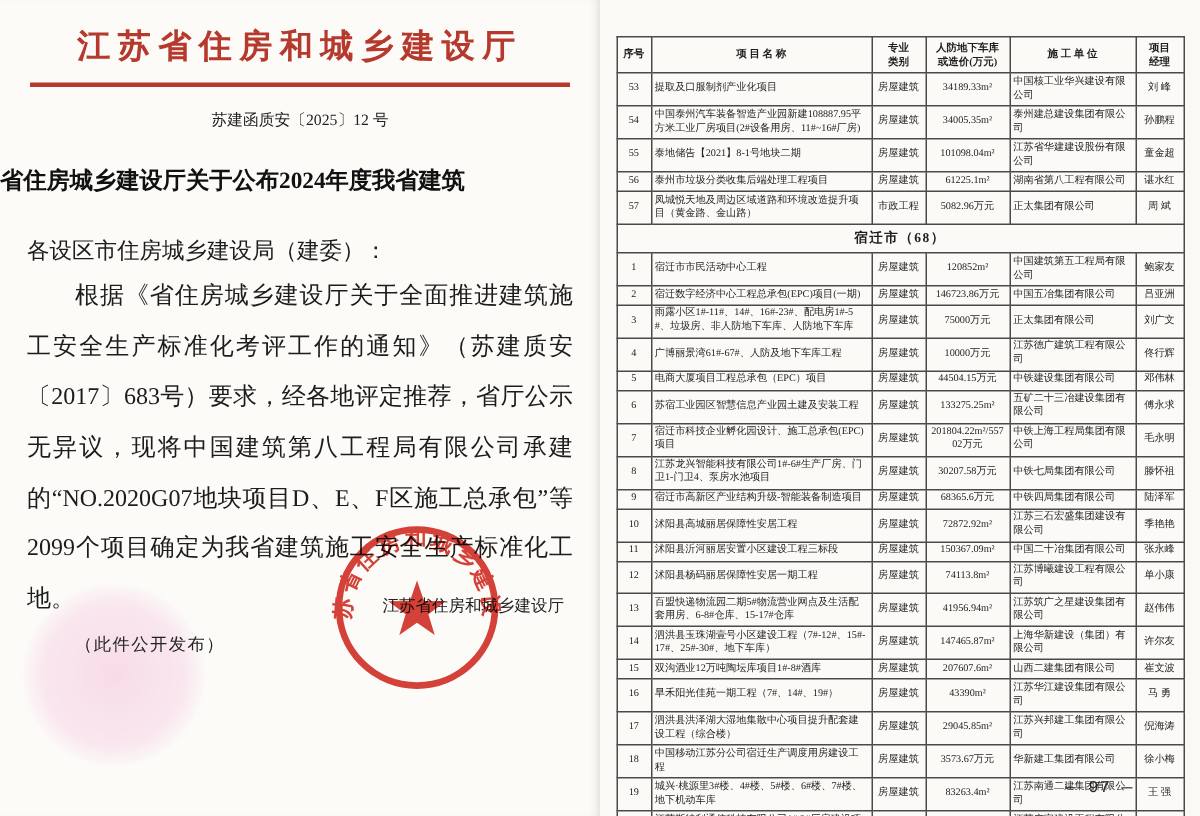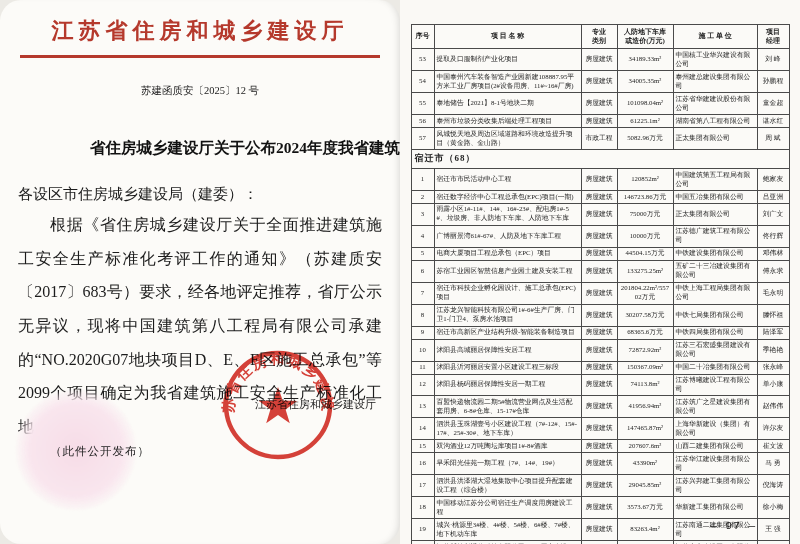--- a/index.html
+++ b/index.html
@@ -10,39 +10,38 @@
     color:#1c1c1c;
     overflow:hidden;
   }
   .canvas { position:relative; width:800px; height:544px; }
 
   
   .page-left {
     position:absolute; left:0; top:0; width:400px; height:544px;
     background:#fcfbf8;
     box-shadow: inset -6px 0 8px -6px rgba(0,0,0,0.18);
-    border-radius: 21px;
   }
   .agency {
     margin-top:16px;
     text-align:center;
     font-size:22px; font-weight:bold;
     letter-spacing:5px;
     color:#b5392c;
   }
   .redline {
     height:3px; background:#b5392c;
     margin:9px 20px 0 20px;
   }
   .docnum {
-    margin-top:26px; text-align:center;
+    margin-top:15px; text-align:center;
     font-size:10.5px; color:#222;
   }
   .doc-title {
-    margin-top:36px; text-align:right;
+    margin-top:20px; text-align:left;
     font-size:15.5px; font-weight:bold; line-height:1.75; color:#111;
   }
   .salutation { margin:24px 18px 0 18px; font-size:15px; }
   .body-par {
     margin:4px 18px 0 18px;
     font-size:16px; line-height:2.1;
     text-indent:2em; text-align:justify;
   }
   .attachment { margin:14px 18px 0 50px; font-size:11px; }
   .sig-block {
@@ -55,21 +54,21 @@
     opacity:0.88;
     mix-blend-mode:multiply;
   }
   .watermark {
     position:absolute; left:16px; top:390px;
     width:120px; height:120px; border-radius:50%;
     background:radial-gradient(circle, #f7dce7 0%, #f9e6ee 55%, rgba(249,230,238,0) 74%);
     filter:blur(1px);
   }
   .public-note {
-    position:absolute; left:50px; top:444px;
+    position:absolute; left:50px; top:422px;
     font-size:11.5px; letter-spacing:1px; color:#222;
   }
 
   
   .page-right {
     position:absolute; left:400px; top:0; width:400px; height:544px;
     background:#faf9f5;
   }
   table.projects {
     border-collapse:collapse; table-layout:fixed;
@@ -85,21 +84,21 @@
     word-break:break-all;
     vertical-align:middle;
   }
   .projects th {
     font-weight:bold; text-align:center; white-space:pre-line;
     font-size:7px; padding:2.5px 1px;
   }
   .projects td.c0, .projects td.c2, .projects td.c3, .projects td.c5 { text-align:center; }
   .projects td.c1, .projects td.c4 { text-align:left; }
   .projects tr.section-row td {
-    font-weight:bold; font-size:9px; padding:3px;
+    text-align:center; font-weight:bold; font-size:9px; padding:3px;
     letter-spacing:1px;
   }
   .pagenum {
     position:absolute; right:44px; bottom:12px;
     font-size:11px; color:#222; letter-spacing:1px;font-family:Liberation Mono, monospace;
   }
 </style>
 </head>
 <body>
 

